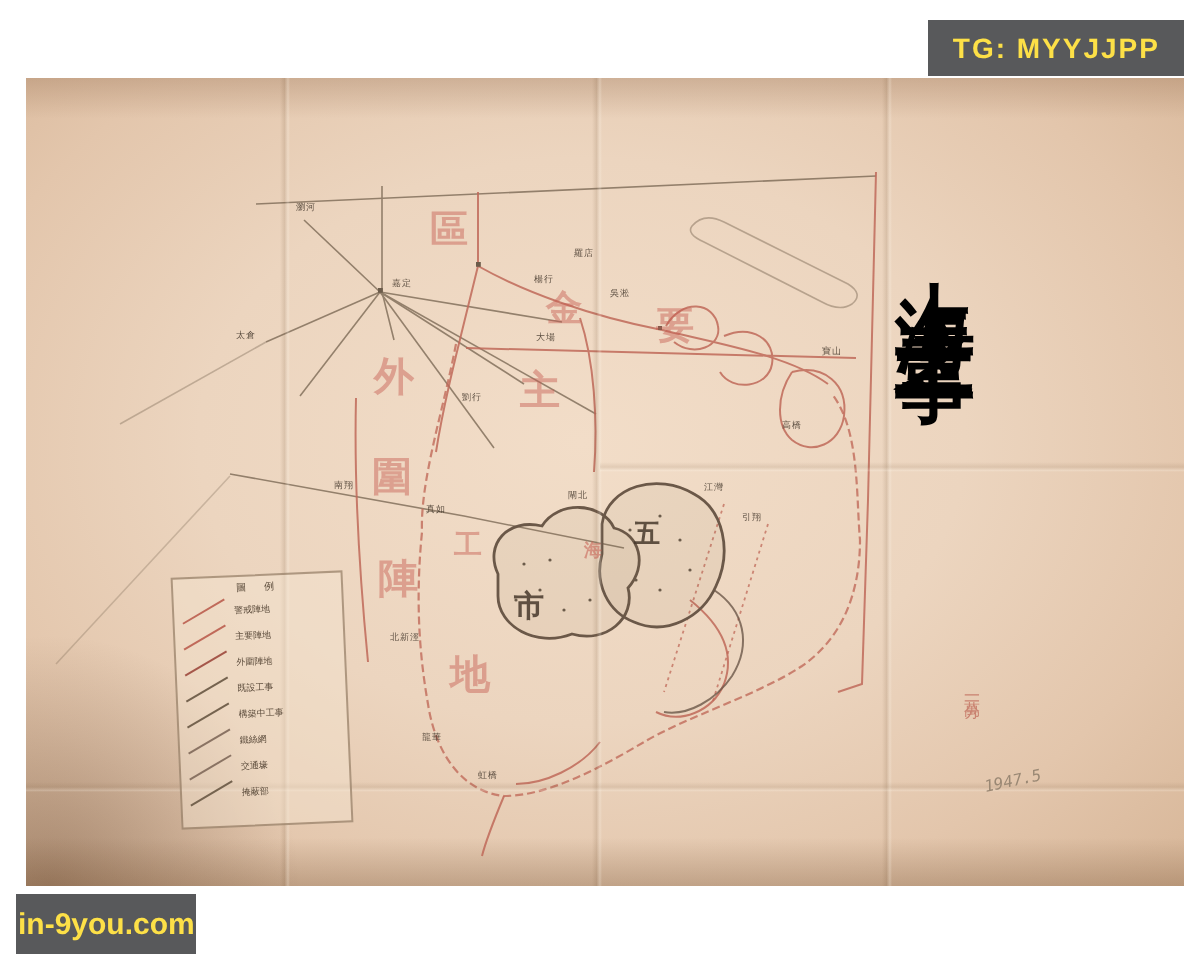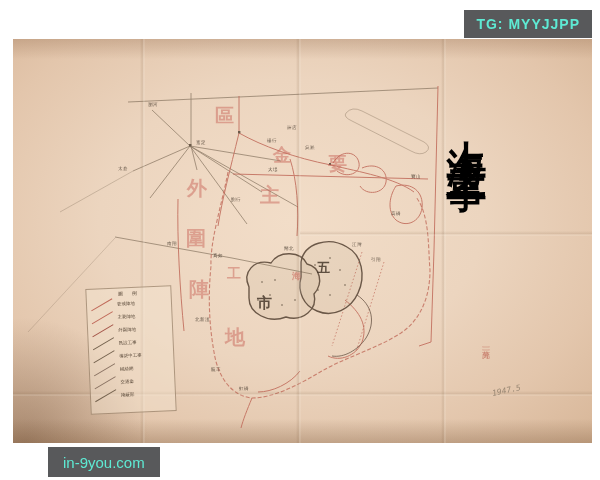--- a/index.html
+++ b/index.html
@@ -35,24 +35,24 @@
   
   .legend{position:absolute;left:88px;top:287px;width:86px;height:126px;transform:rotate(-2.5deg);
         border:1px solid rgba(120,95,70,0.55);background:rgba(243,229,208,0.45);
         box-sizing:border-box;padding:2px 3px;overflow:hidden;}
   .legend-header{font-size:5px;text-align:center;color:#5a4a3a;letter-spacing:2px;
         font-family:"DejaVu Serif",serif;margin-bottom:1px;}
   .legend-row{display:flex;align-items:center;height:13px;}
   .legend-sym{width:24px;height:1px;margin-right:3px;transform:rotate(-28deg);flex:none;}
   .legend-label{font-size:4.5px;color:#5a4a3a;font-family:"DejaVu Serif",serif;white-space:nowrap;overflow:hidden;}
   
-  .badge{position:absolute;background:#58595b;color:#5eead4;font-weight:bold;
-        font-family:"Liberation Sans",sans-serif;display:flex;align-items:center;justify-content:center;margin-left:40px;}
+  .badge{position:absolute;background:#58595b;color:#fde047;font-weight:bold;
+        font-family:"Liberation Sans",sans-serif;display:flex;align-items:center;justify-content:center;}
   .badge.tg{right:8px;top:10px;height:28px;padding:0 12px;font-size:14px;letter-spacing:1px;}
-  .badge.site{left:8px;bottom:3px;height:30px;padding:0 15px;font-size:15px;font-weight:normal;text-align:right;}
+  .badge.site{left:8px;bottom:3px;height:30px;padding:0 1px;font-size:15px;font-weight:bold;text-align:right;}
 </style>
 </head>
 <body>
 
 <div class="stage">
 
   <div class="photo">
     <div class="maplayer">
 
       <svg class="mapsvg" width="600" height="480" viewBox="0 0 600 480">

